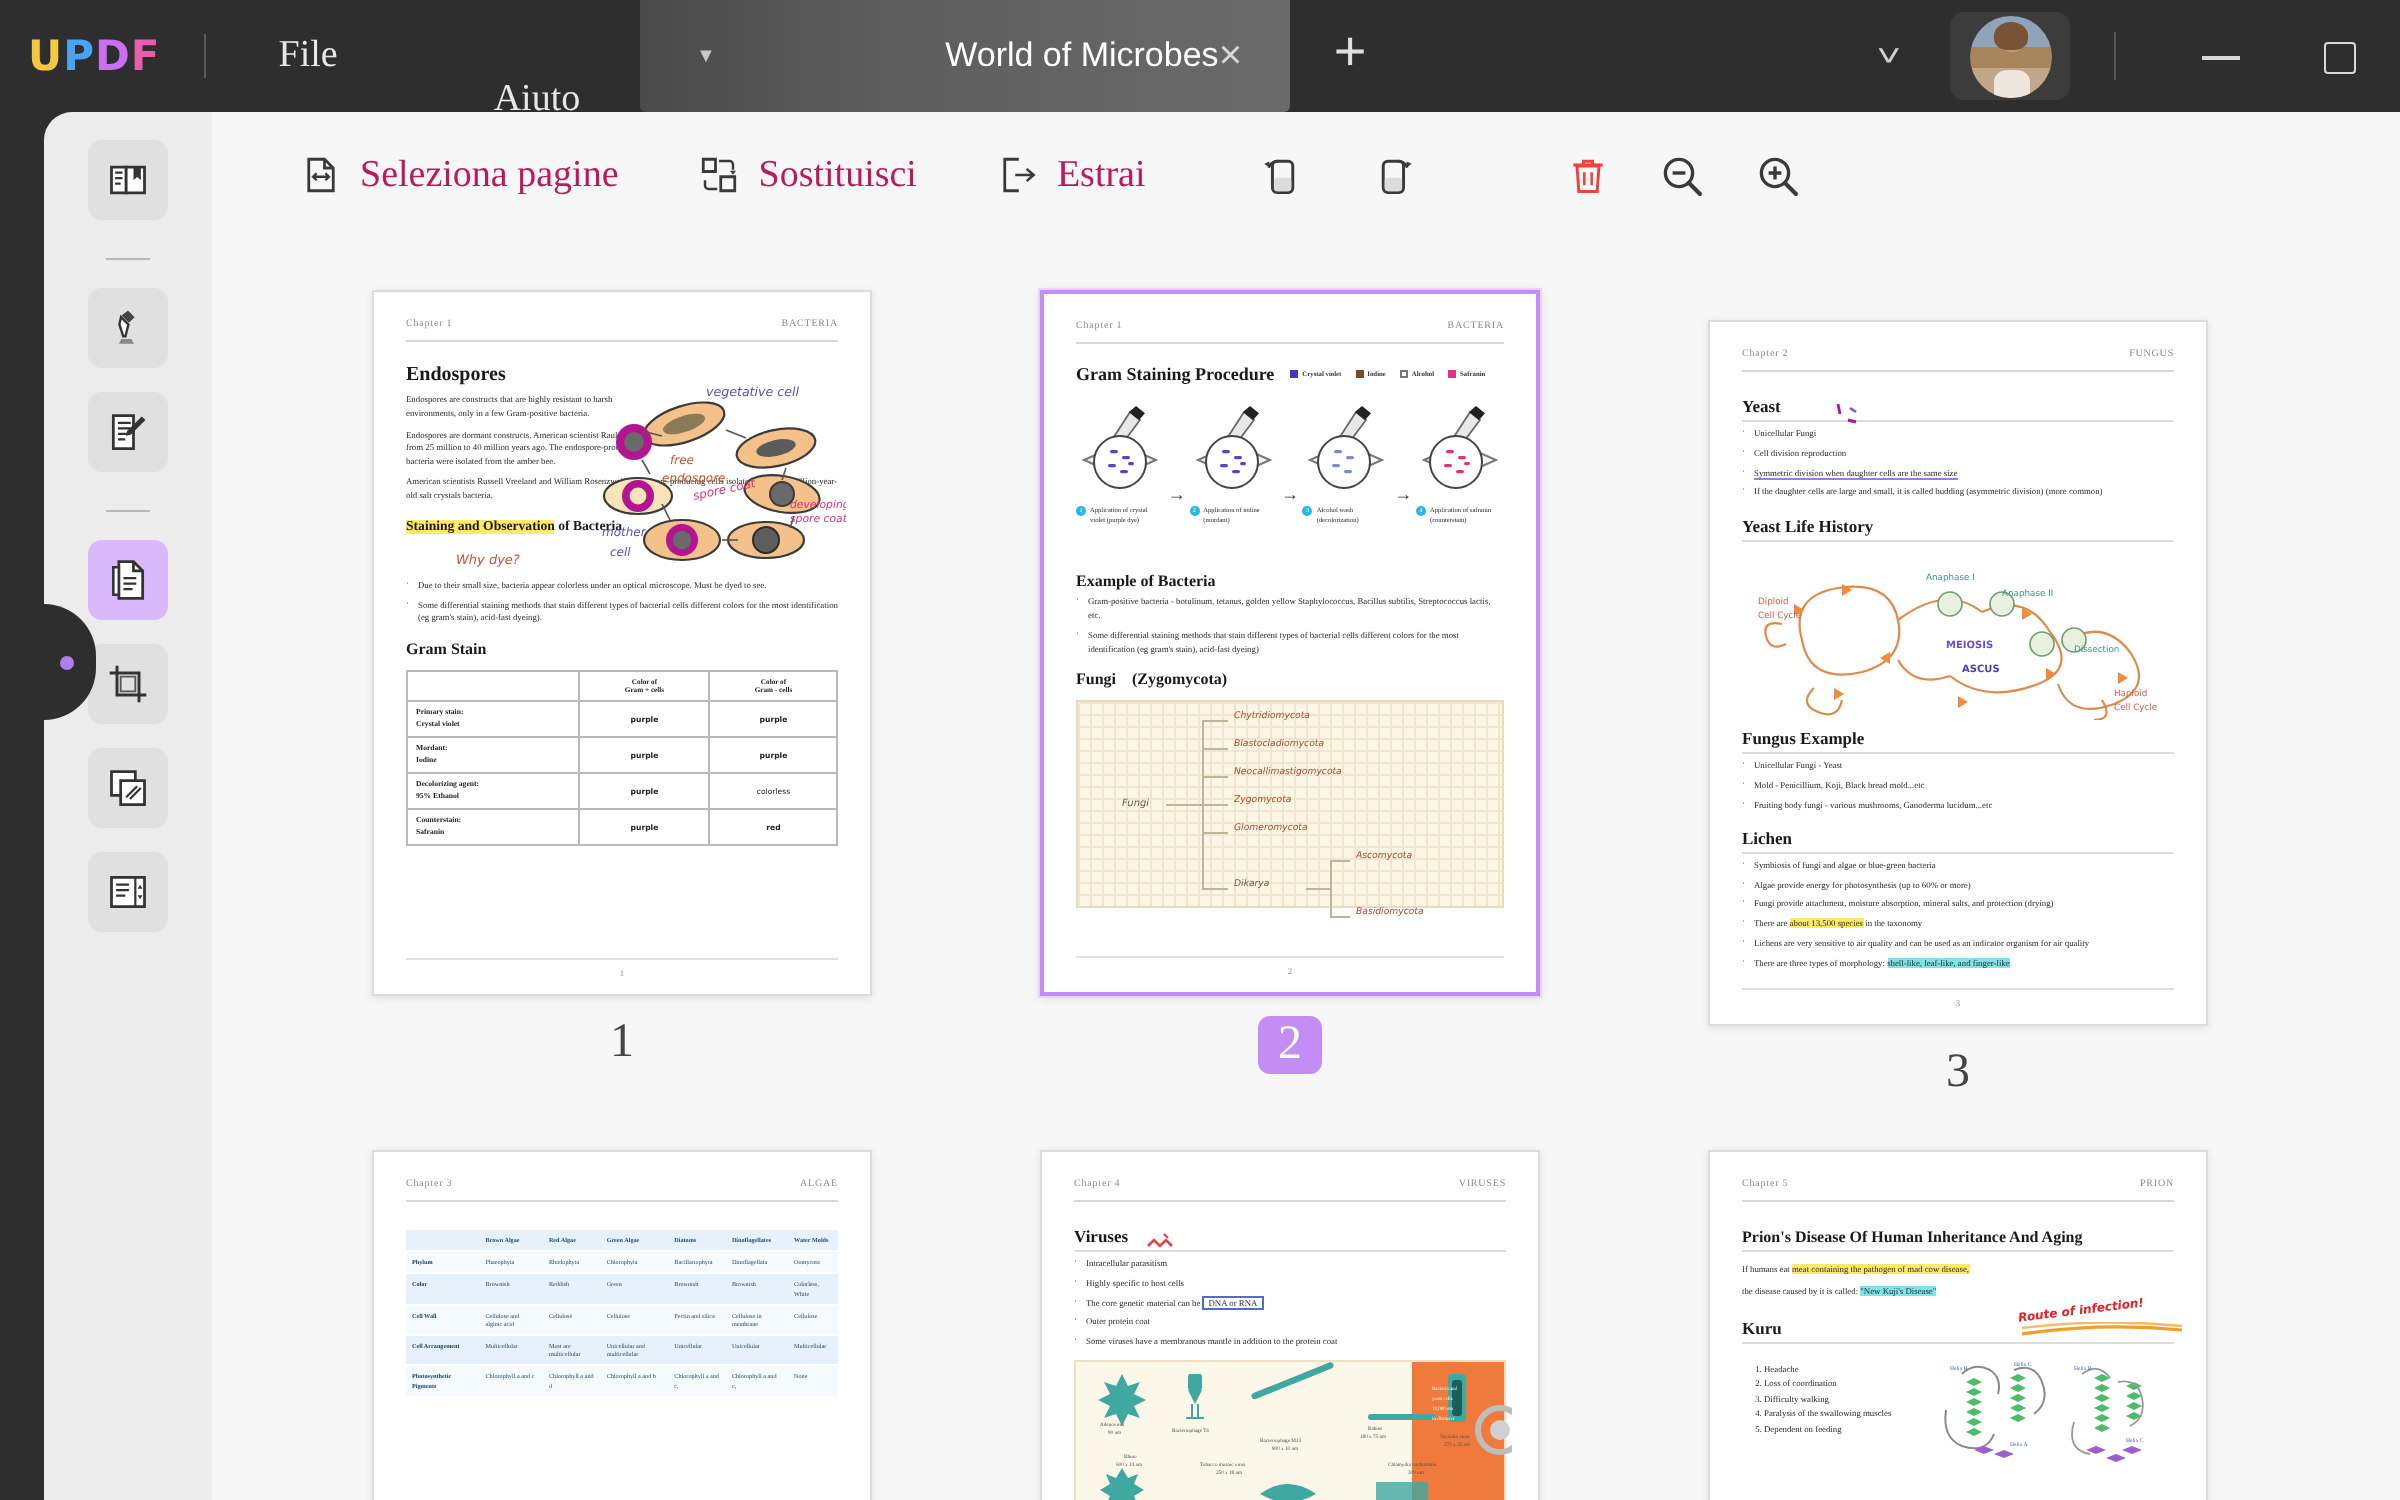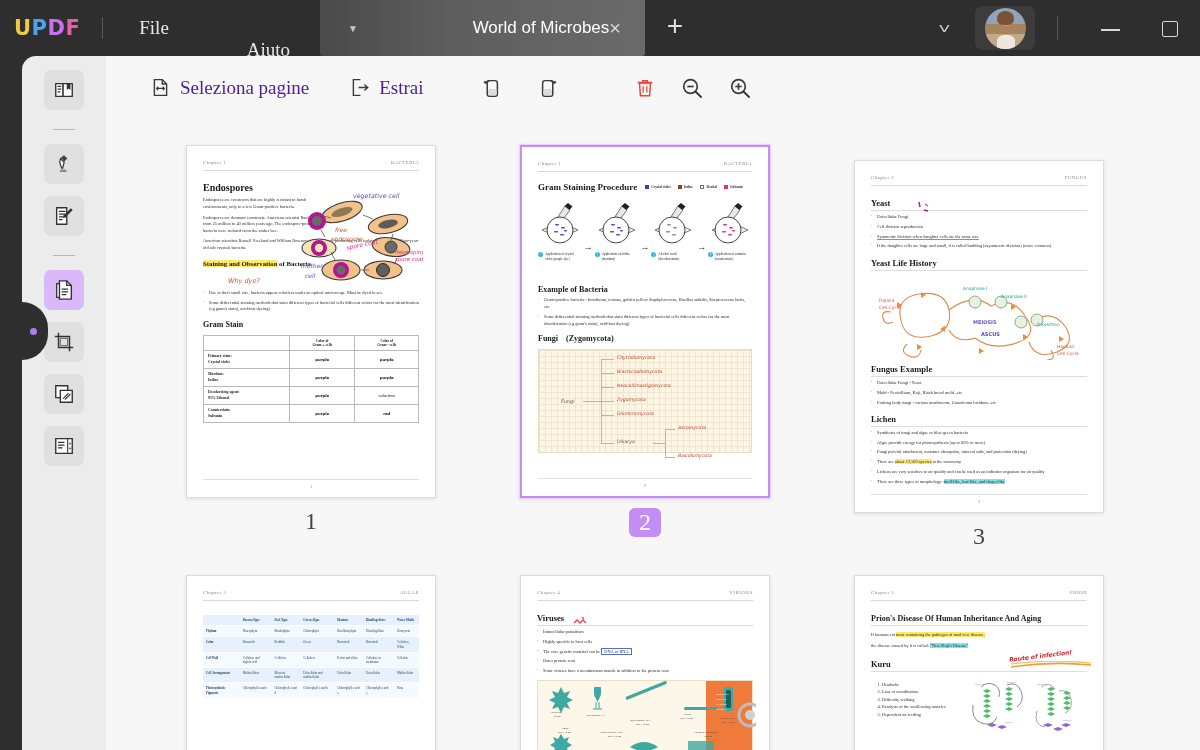--- a/index.html
+++ b/index.html
@@ -128,21 +128,21 @@
   
   .toolbar {
     position: absolute; left: 106px; top: 56px;
     width: 1094px; height: 63px;
     background: #f7f7f7;
     display: flex; align-items: center;
   }
   .tool {
     display: flex; align-items: center; gap: 9px;
     padding: 6px 10px; border-radius: 6px;
-    color: #4c1d95; font-size: 19px;
+    color: #be185d; font-size: 19px;
     font-family: "Liberation Serif", serif;
     white-space: nowrap;
   }
   .tool:first-child { margin-left: 34px; }
   .tool + .tool { margin-left: 20px; }
   .tool-icon { flex: 0 0 auto; display:flex; align-items:center; }
   .icon-only { padding: 6px 8px; margin-left: 16px; }
   .tool.rot1 { margin-left: 36px; }
   .tool.trash { margin-left: 56px; }
   .tool.zoomout { margin-left: 8px; }
@@ -371,20 +371,32 @@
       <svg width="21" height="21" viewBox="0 0 24 24">
         <path d="M5 3h9l5 5v13H5z" fill="none" stroke="#3a3a3a" stroke-width="1.6"></path>
         <path d="M14 3v5h5" fill="none" stroke="#3a3a3a" stroke-width="1.6"></path>
         <path d="M8 13h8M9.5 11l-2 2 2 2M14.5 11l2 2-2 2" stroke="#3a3a3a" stroke-width="1.4" fill="none"></path>
       </svg>
     </span>
     <span>Seleziona pagine</span>
   </div>
 
 
+  <div class="tool">
+    <span class="tool-icon">
+      <svg width="21" height="21" viewBox="0 0 24 24">
+        <path d="M3 3h7v7H3z" fill="none" stroke="#3a3a3a" stroke-width="1.6"></path>
+        <path d="M13 13h8v8h-8z" fill="none" stroke="#3a3a3a" stroke-width="1.6"></path>
+        <path d="M12 4h6a2 2 0 0 1 2 2v3" fill="none" stroke="#3a3a3a" stroke-width="1.4"></path>
+        <path d="M18.3 9.6l1.7 2.2 1.7-2.2z" fill="#3a3a3a"></path>
+        <path d="M11 20H6a2 2 0 0 1-2-2v-3" fill="none" stroke="#3a3a3a" stroke-width="1.4"></path>
+      </svg>
+    </span>
+    <span>Sostituisci</span>
+  </div>
 
   <div class="tool">
     <span class="tool-icon">
       <svg width="21" height="21" viewBox="0 0 24 24">
         <path d="M13 3H5v18h8" fill="none" stroke="#3a3a3a" stroke-width="1.6"></path>
         <path d="M11 12h10M17.5 8.5L21.5 12l-4 3.5" fill="none" stroke="#3a3a3a" stroke-width="1.5"></path>
       </svg>
     </span>
     <span>Estrai</span>
   </div>

